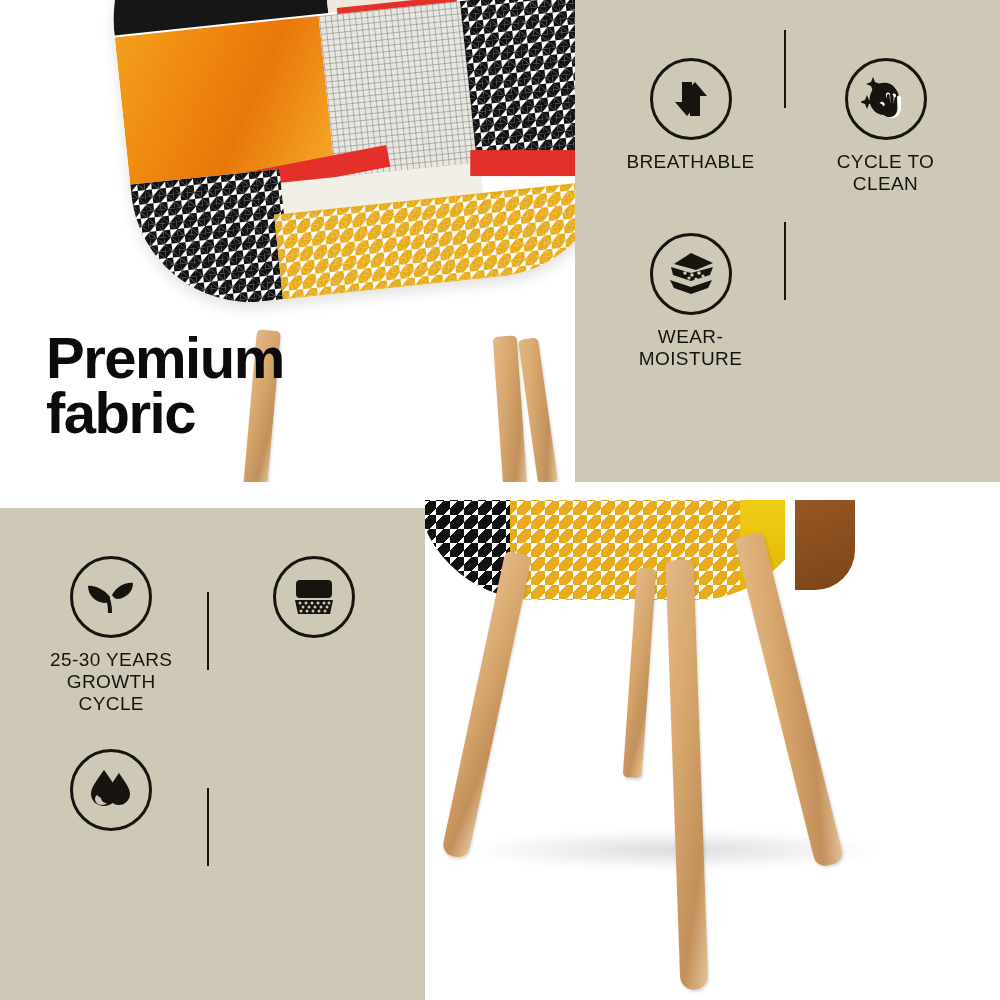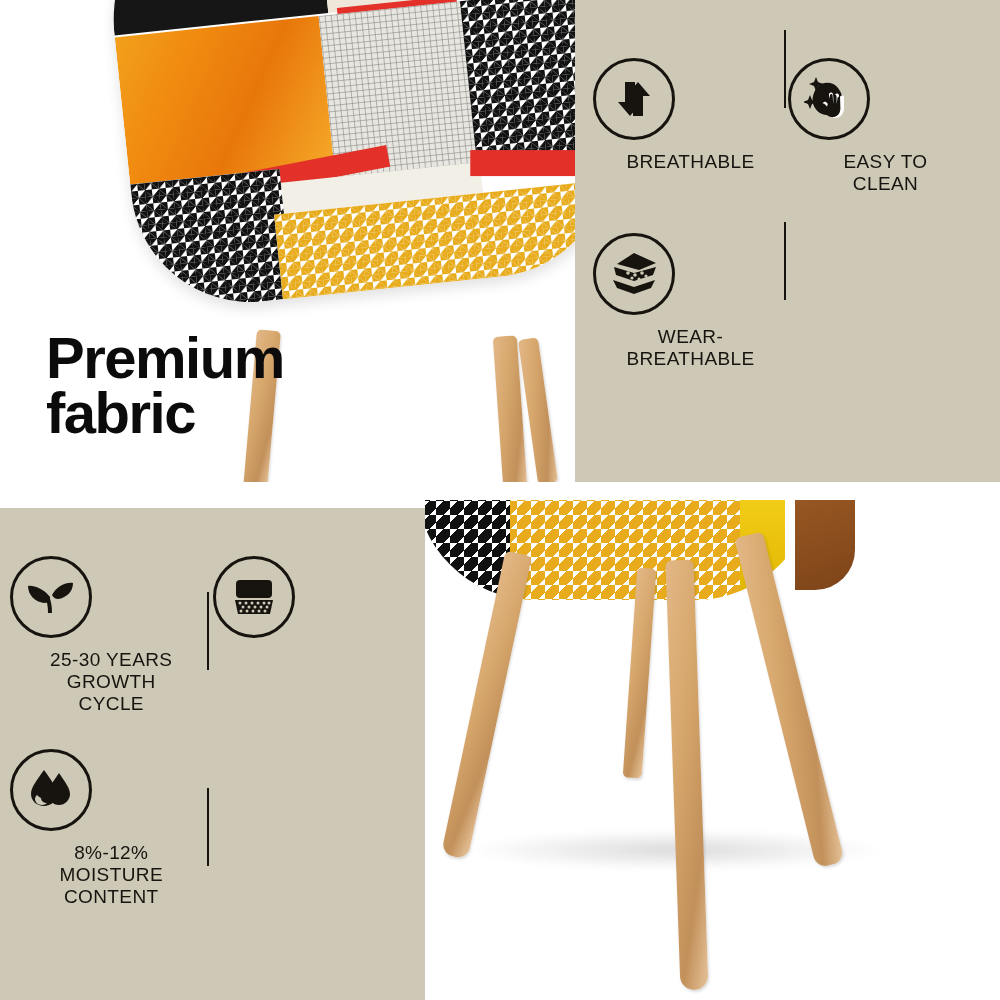--- a/index.html
+++ b/index.html
@@ -71,21 +71,21 @@
     border-radius:0 0 200px 200px; overflow:hidden;
   }
   .floor-shadow{
     position:absolute; left:40px; top:330px; width:420px; height:40px;
     background:radial-gradient(ellipse at center, rgba(0,0,0,.14), rgba(0,0,0,0) 70%);
     filter:blur(3px);
   }
 
   
   .feature-grid { position:absolute; display:grid; grid-template-columns:1fr 1fr; }
-  .cell { display:flex; flex-direction:column; }
+  .cell { display:flex; flex-direction:column; align-items:center; }
   .badge {
     width:82px; height:82px; border-radius:50%;
     border:3px solid #17140f;
     display:flex; align-items:center; justify-content:center;
   }
   .badge svg { display:block; }
   .flabel {
     margin-top:11px;
     font-size:19px; letter-spacing:.4px; line-height:1.16;
     color:#17140f; text-align:center; font-weight:400;
@@ -155,40 +155,40 @@
         <span class="badge">
           <svg width="50" height="48" viewBox="0 0 50 48">
             <path fill="#17140f" d="M14 11c6-5 16-4 20 2 4 5 6 12 3 18-3 7-12 11-19 8-7-3-11-11-9-18 1-4 3-8 5-10z"></path>
             <path fill="#17140f" d="M12 2l2 5 5 2-5 2-2 5-2-5-5-2 5-2z"></path>
             <path fill="#17140f" d="M22 8l1 3 3 1-3 1-1 3-1-3-3-1 3-1z"></path>
             <path fill="#17140f" d="M6 20l2 5 5 2-5 2-2 5-2-5-5-2 5-2z"></path>
             <path fill="#fff" d="M25 19c1-2 3-2 4 0l1 9 1-8c1-2 3-2 4 0l0 9 1-7c1-2 3-2 4 0l0 11c0 6-4 10-9 10-4 0-7-2-9-6l-3-7c-1-2 1-4 3-3l3 3z"></path>
             <path fill="#17140f" d="M26 20c.5-1.2 2-1.2 2.6 0l.6 8.4.7-7.6c.5-1.4 2.2-1.3 2.6.1l.2 8.2.8-6.4c.5-1.4 2.3-1.3 2.6.2l.3 10.4c0 5.3-3.4 8.9-8 8.9-3.6 0-6.2-1.9-7.8-5.4l-2.6-6c-.7-1.6.9-3 2.3-2l2.8 2.6z"></path>
           </svg>
         </span>
-        <span class="flabel">EASY TO
+        <span class="flabel">CYCLE TO
 CLEAN</span>
       </div>
 
       <div class="cell">
         <span class="badge">
           <svg width="52" height="46" viewBox="0 0 52 46">
             <path fill="#17140f" d="M26 2L48 12 31 19 9 13z"></path>
             <path fill="#17140f" d="M6 16l20 6 22-6-3 8-19 6-18-6z"></path>
             <circle cx="20" cy="22" r="1.8" fill="#cec9b7"></circle>
             <circle cx="27" cy="24" r="1.8" fill="#cec9b7"></circle>
             <circle cx="34" cy="22" r="1.8" fill="#cec9b7"></circle>
             <circle cx="24" cy="27" r="1.6" fill="#cec9b7"></circle>
             <circle cx="31" cy="28" r="1.6" fill="#cec9b7"></circle>
             <circle cx="38" cy="25" r="1.6" fill="#cec9b7"></circle>
             <path fill="#17140f" d="M5 29l21 7 21-7-4 8-17 6-17-6z"></path>
           </svg>
         </span>
         <span class="flabel">WEAR-
-BREATHABLE</span>
+MOISTURE</span>
       </div>
     </div>
 
     <div class="vdiv" style="left:209px;top:30px;height:78px;"></div>
     <div class="vdiv" style="left:209px;top:222px;height:78px;"></div>
   </div>
 
   <div class="quad" id="quad-bl">
     <div class="feature-grid" style="left:10px;top:48px;width:405px;row-gap:34px;">
 
@@ -233,23 +233,20 @@
       </div>
 
       <div class="cell">
         <span class="badge">
           <svg width="48" height="46" viewBox="0 0 48 46">
             <path fill="#17140f" d="M17 3C10 13 4 20 4 27c0 7 6 12 13 12s13-5 13-12C30 20 24 13 17 3z"></path>
             <path fill="#17140f" d="M32 6c-6 9-11 15-11 21 0 6 5 11 11 11s11-5 11-11c0-6-5-12-11-21z"></path>
             <path fill="#cec9b7" d="M14 31c0 3 3 5 6 5-1 1-3 2-5 2-4 0-7-3-7-6 0-2 1-3 2-4 1 1 2 2 4 3z"></path>
           </svg>
         </span>
-        <span class="flabel">8%-12%
-MOISTURE
-CONTENT</span>
       </div>
 
     </div>
 
     <div class="vdiv" style="left:207px;top:84px;height:78px;"></div>
     <div class="vdiv" style="left:207px;top:280px;height:78px;"></div>
   </div>
 
   <div class="quad" id="quad-br">
     <div class="photo-br">

